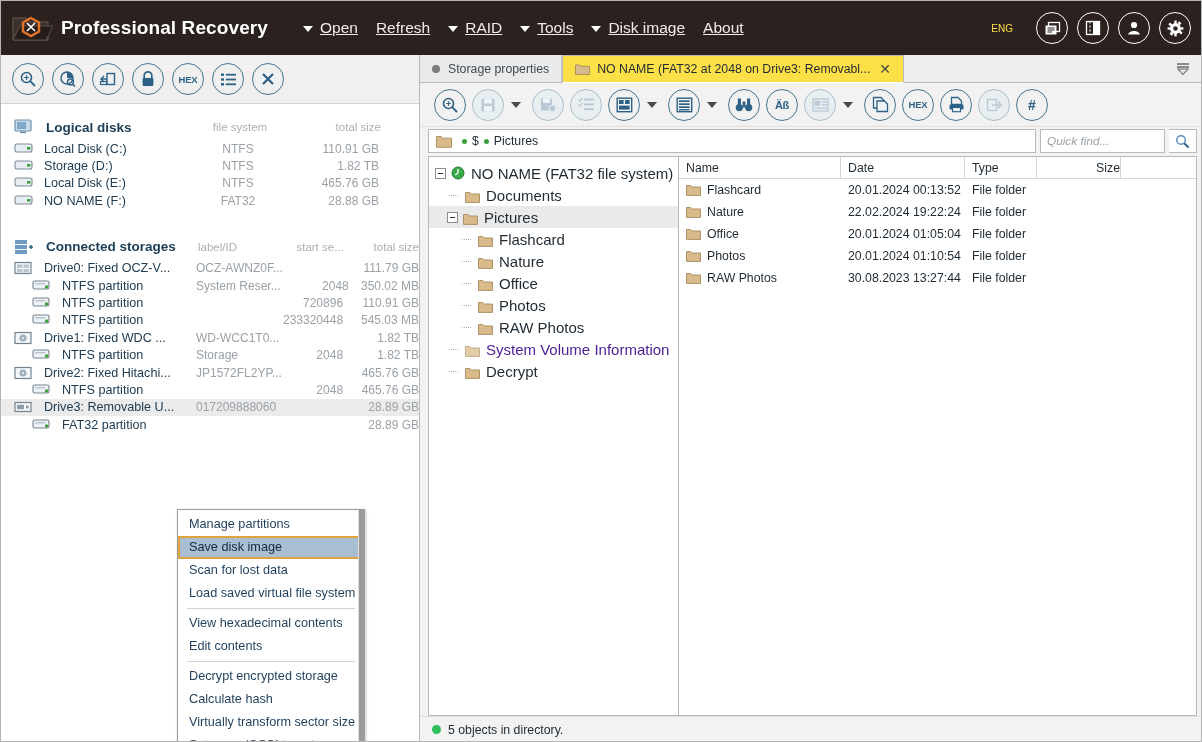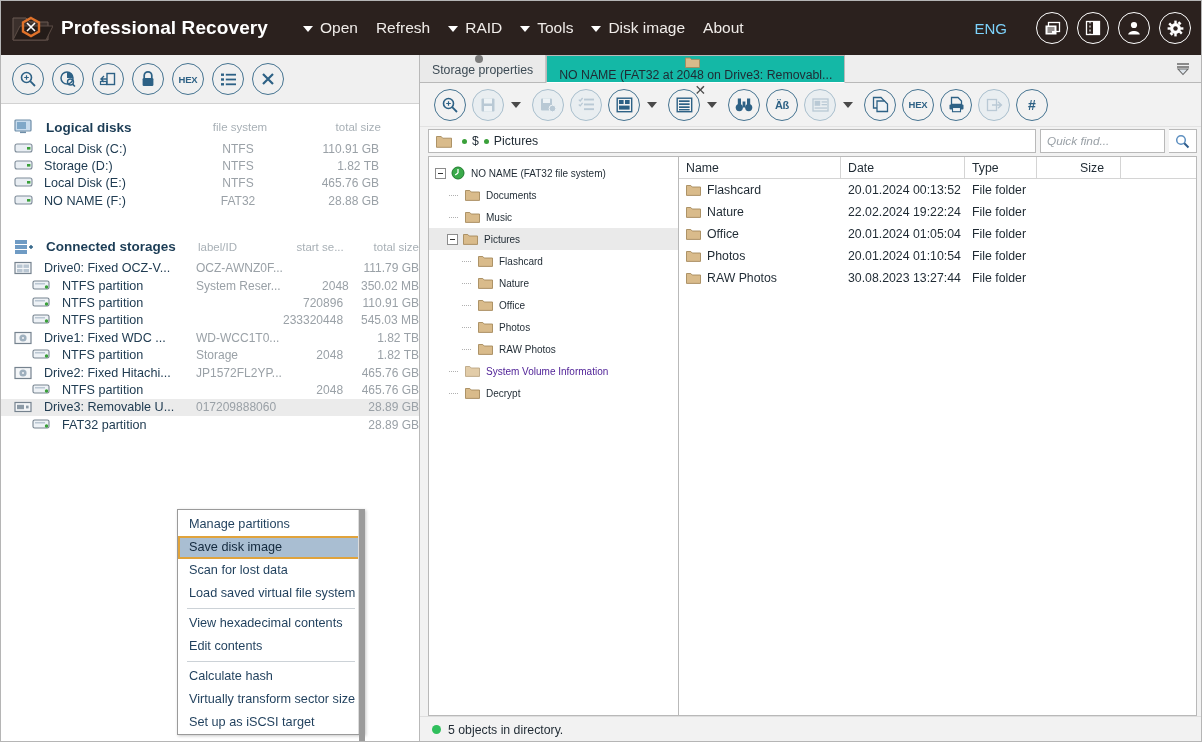--- a/index.html
+++ b/index.html
@@ -41,40 +41,41 @@
     margin-right: 26px;
   }
   .menubar { display: flex; align-items: center; gap: 0px; }
   .menu-item {
     display: flex; align-items: center;
     color: #f0ece9;
     font-size: 15.5px;
     padding: 4px 9px;
     white-space: nowrap;
     cursor: default;
+    text-decoration: underline;
   }
   .menu-caret {
     display: inline-block;
     width: 0; height: 0;
     border-left: 5px solid transparent;
     border-right: 5px solid transparent;
     border-top: 6px solid #ffffff;
     margin-right: 7px;
     position: relative;
     top: 1px;
   }
   .hdr-right {
     position: absolute;
     right: 10px; top: 0; height: 54px;
     display: flex; align-items: center; gap: 9px;
   }
   .lang {
-    color: #7dd3fc;
-    font-size: 15px;
-    margin-right: 20px;
+    color: #fde047;
+    font-size: 10px;
+    margin-right: 14px;
   }
   .hdr-icon {
     width: 32px; height: 32px;
     border-radius: 50%;
     border: 1.6px solid #ffffff;
     display: flex; align-items: center; justify-content: center;
     color: #ffffff;
     cursor: default;
   }
 
@@ -194,24 +195,23 @@
   }
   .tab {
     height: 27px;
     display: flex; align-items: center;
     padding: 0 12px;
     font-size: 12.3px;
     color: #3d4b55;
     border-right: 1px solid #c6c6c6;
     background: #eaeaea;
     cursor: default;
-    flex-direction: column;
   }
   .tab.active {
-    background: #14b8a6;
+    background: #fde047;
     border-top: 1px solid #b9b9b9;
     border-left: 1px solid #b9b9b9;
     border-right: 1px solid #b9b9b9;
     border-bottom: 1px solid #ffffff;
     margin-bottom: -1px;
     height: 28px;
     color: #1f2a33;
   }
   .tab .dot-gray {
     width: 8px; height: 8px; border-radius: 50%;
@@ -280,21 +280,21 @@
   #listpane {
     flex: 1;
     background: #ffffff;
     border: 1px solid #b9b9b9;
     border-left: none;
     overflow: hidden;
   }
   .tnode {
     display: flex; align-items: center;
     height: 22px;
-    font-size: 10px;
+    font-size: 15px;
     color: #1f2a33;
     padding-left: 6px;
     white-space: nowrap;
   }
   .tnode.seln { background: #eaeaea; }
   .tnode.muted { color: #4c1d95; }
   .expander {
     width: 11px; height: 11px;
     border: 1px solid #8c8c8c;
     background: #fff;
@@ -323,21 +323,21 @@
   .lhdr {
     display: flex; height: 22px; align-items: center;
     border-bottom: 1px solid #d4d4d4;
     font-size: 12.3px; color: #1f2a33;
     background: #ffffff;
   }
   .lhdr > div { padding-left: 7px; border-right: 1px solid #d4d4d4; height: 22px; display:flex; align-items:center; }
   .c-name { width: 162px; }
   .c-date { width: 124px; }
   .c-type { width: 72px; }
-  .c-size { width: 84px; justify-content: flex-end; padding-right: 16px; text-align: center; }
+  .c-size { width: 84px; justify-content: flex-end; padding-right: 0; text-align: center; }
   .lrow {
     display: flex; height: 22px; align-items: center;
     font-size: 12.3px; color: #1f2a33;
   }
   .lrow > div { padding-left: 7px; height: 22px; display: flex; align-items: center; }
 
   #statusbar {
     height: 26px;
     background: #f2f2f2;
     display: flex; align-items: center;
@@ -675,20 +675,21 @@
 
       <div id="ctxmenu">
         <div class="ctx-item">Manage partitions</div>
         <div class="ctx-item hl">Save disk image</div>
         <div class="ctx-item">Scan for lost data</div>
         <div class="ctx-item">Load saved virtual file system</div>
         <div class="ctx-sep"></div>
         <div class="ctx-item">View hexadecimal contents</div>
         <div class="ctx-item">Edit contents</div>
         <div class="ctx-sep"></div>
+        <div class="ctx-item">Decrypt encrypted storage</div>
         <div class="ctx-item">Calculate hash</div>
         <div class="ctx-item">Virtually transform sector size</div>
         <div class="ctx-item">Set up as iSCSI target</div>
 
         <div id="ctx-scroll">
             <div class="thumb"></div>
           </div>
       </div>
     </div>
 
@@ -862,28 +863,20 @@
           </div>
 
           <div class="tnode">
             <span class="ind" style="width:14px"></span>
             <span class="dots"></span>
             <span class="folder"><svg width="15" height="12" viewBox="0 0 15 12">
                   <path d="M0.5 1.5 L4.8 1.5 L6.2 3 L14.5 3 L14.5 11.4 L0.5 11.4 Z" fill="#d9bb8b" stroke="#a68a5c" stroke-width=".9"></path>
                 </svg></span>
             <span>Documents</span>
           </div>
-          <div class="tnode">
-            <span class="ind" style="width:14px"></span>
-            <span class="dots"></span>
-            <span class="folder"><svg width="15" height="12" viewBox="0 0 15 12">
-                  <path d="M0.5 1.5 L4.8 1.5 L6.2 3 L14.5 3 L14.5 11.4 L0.5 11.4 Z" fill="#d9bb8b" stroke="#a68a5c" stroke-width=".9"></path>
-                </svg></span>
-            <span>Music</span>
-          </div>
           <div class="tnode seln">
             <span class="ind" style="width:12px"></span>
             <span class="expander"></span>
             <span class="folder"><svg width="15" height="12" viewBox="0 0 15 12">
                   <path d="M0.5 1.5 L4.8 1.5 L6.2 3 L14.5 3 L14.5 11.4 L0.5 11.4 Z" fill="#d9bb8b" stroke="#a68a5c" stroke-width=".9"></path>
                 </svg></span>
             <span>Pictures</span>
           </div>
           <div class="tnode">
             <span class="ind" style="width:27px"></span>

